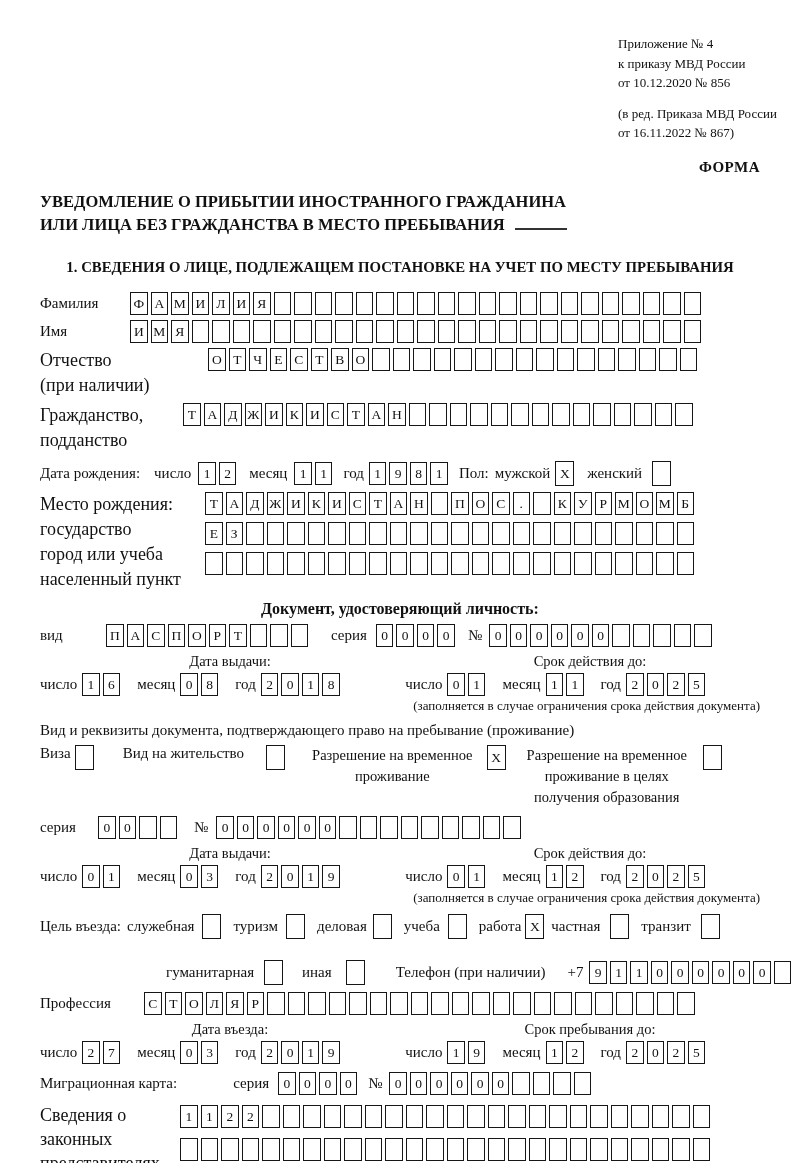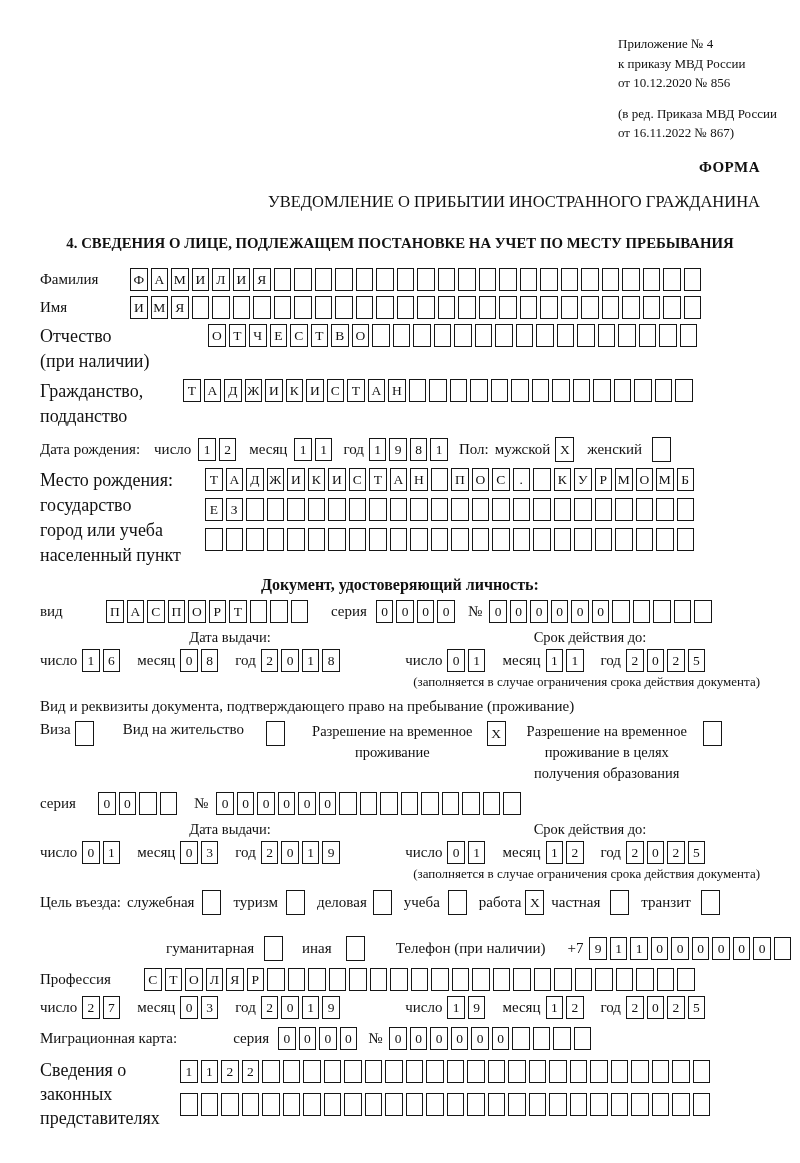--- a/index.html
+++ b/index.html
@@ -1,21 +1,21 @@
 <!DOCTYPE html>
 <html><head>
 <meta charset="utf-8">
 <style>
   html,body{margin:0;padding:0;background:#fff;}
   .page{width:800px;min-height:1163px;box-sizing:border-box;padding:34px 40px 18px 40px;
         font-family:"Liberation Serif","DejaVu Serif",serif;color:#111;}
   .hdr{margin-left:578px;width:182px;font-size:13px;line-height:1.5;}
   .hdr .gap{margin-top:11px;}
   .form-label{text-align:right;font-weight:bold;font-size:15px;margin-top:16px;letter-spacing:.5px;}
-  .title{text-align:right;font-weight:normal;font-size:16.5px;line-height:1.45;margin-top:14px;}
+  .title{text-align:left;font-weight:bold;font-size:16.5px;line-height:1.45;margin-top:14px;}
   .blank{display:inline-block;width:52px;border-bottom:2.5px solid #333;margin-left:10px;vertical-align:baseline;}
   .sec-h{font-weight:bold;font-size:14.8px;text-align:center;margin:22px 0 16px 0;}
   .row{display:flex;align-items:center;margin-bottom:5px;}
   .row.top{align-items:flex-start;}
   .lbl{font-size:15px;flex:none;}
   .boxes{display:inline-flex;flex:none;}
   .box{display:inline-flex;align-items:center;justify-content:center;flex:none;
        width:15.5px;height:21px;border:1.5px solid #161616;margin-right:3px;
        font-size:13.5px;background:#fff;}
   .cbx .box{width:17px;height:23px;}
@@ -42,23 +42,24 @@
     <div>Приложение № 4</div>
     <div>к приказу МВД России</div>
     <div>от 10.12.2020 № 856</div>
     <div class="gap">(в ред. Приказа МВД России</div>
     <div>от 16.11.2022 № 867)</div>
   </div>
   <div class="form-label">ФОРМА</div>
 
   <div class="title">
     <div>УВЕДОМЛЕНИЕ О ПРИБЫТИИ ИНОСТРАННОГО ГРАЖДАНИНА</div>
-  </div>
-
-  <div class="sec-h">4. СВЕДЕНИЯ О ЛИЦЕ, ПОДЛЕЖАЩЕМ ПОСТАНОВКЕ НА УЧЕТ ПО МЕСТУ ПРЕБЫВАНИЯ</div>
+    <div><span>ИЛИ ЛИЦА БЕЗ ГРАЖДАНСТВА В МЕСТО ПРЕБЫВАНИЯ</span><span class="blank"></span></div>
+  </div>
+
+  <div class="sec-h">1. СВЕДЕНИЯ О ЛИЦЕ, ПОДЛЕЖАЩЕМ ПОСТАНОВКЕ НА УЧЕТ ПО МЕСТУ ПРЕБЫВАНИЯ</div>
 
   <div class="row">
     <span class="lbl" style="width:90px">Фамилия</span>
     <span class="boxes">
         <span class="box">Ф</span>
         <span class="box">А</span>
         <span class="box">М</span>
         <span class="box">И</span>
         <span class="box">Л</span>
         <span class="box">И</span>
@@ -572,20 +573,24 @@
         <span class="box"></span>
         <span class="box"></span>
         <span class="box"></span>
         <span class="box"></span>
         <span class="box"></span>
         <span class="box"></span>
         <span class="box"></span>
       </span>
   </div>
 
+  <div class="dual">
+    <div class="dleft">Дата въезда:</div>
+    <div class="dright">Срок пребывания до:</div>
+  </div>
   <div class="daterow">
     <div class="dgroup">
       <span class="lbl">число</span>
       <span class="boxes">
           <span class="box">2</span>
           <span class="box">7</span>
         </span>
       <span class="lbl ml">месяц</span>
       <span class="boxes">
           <span class="box">0</span>

